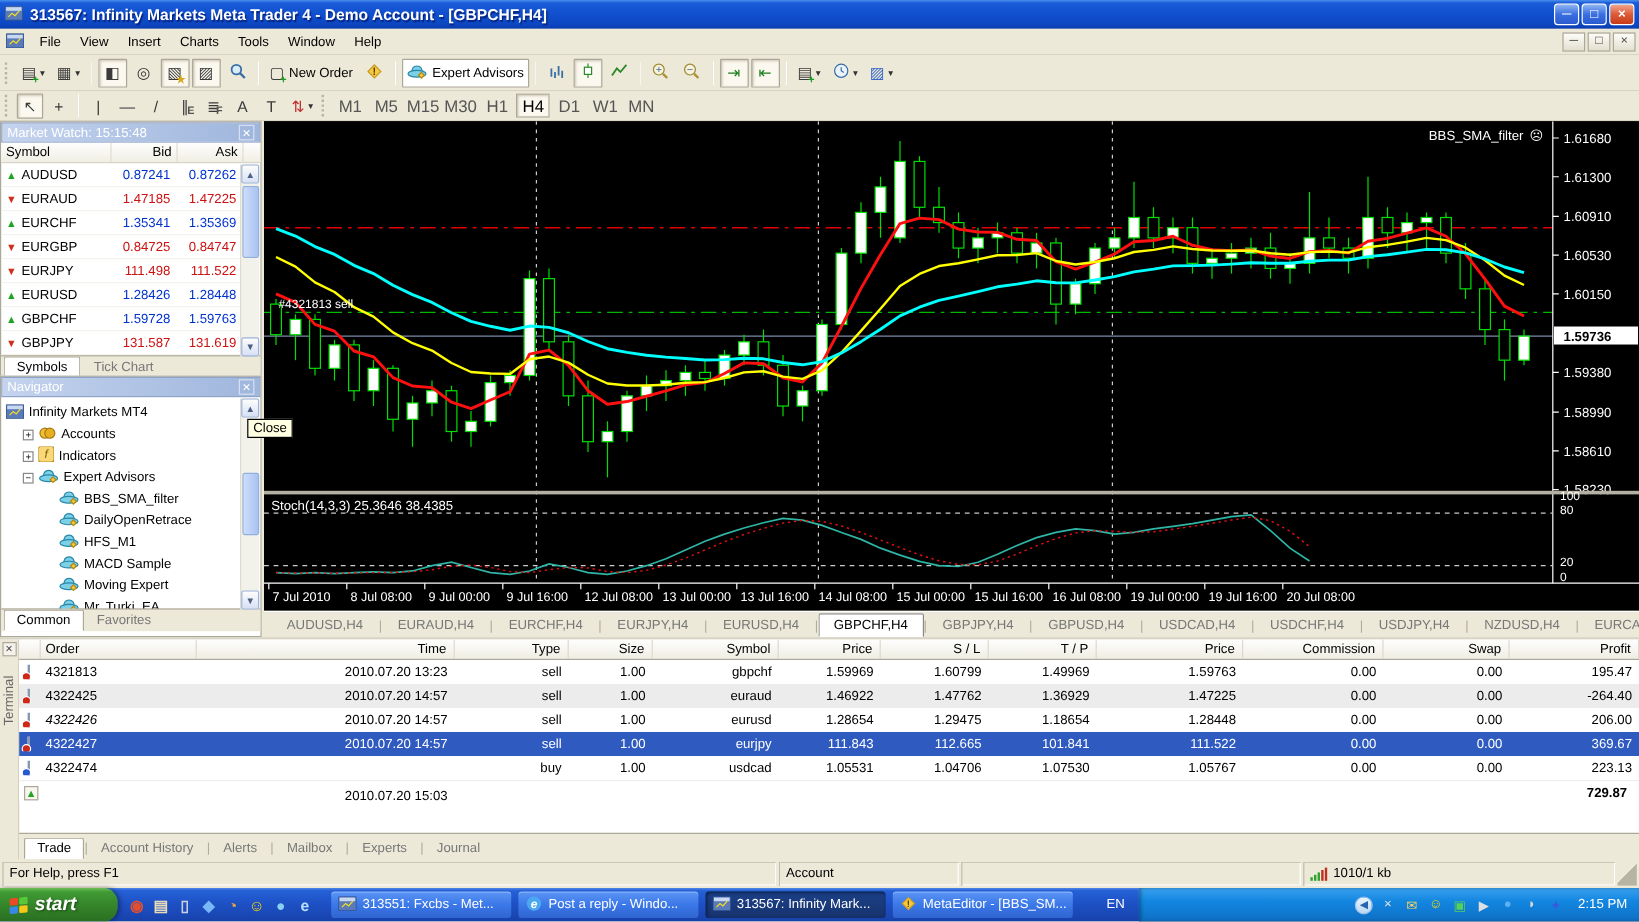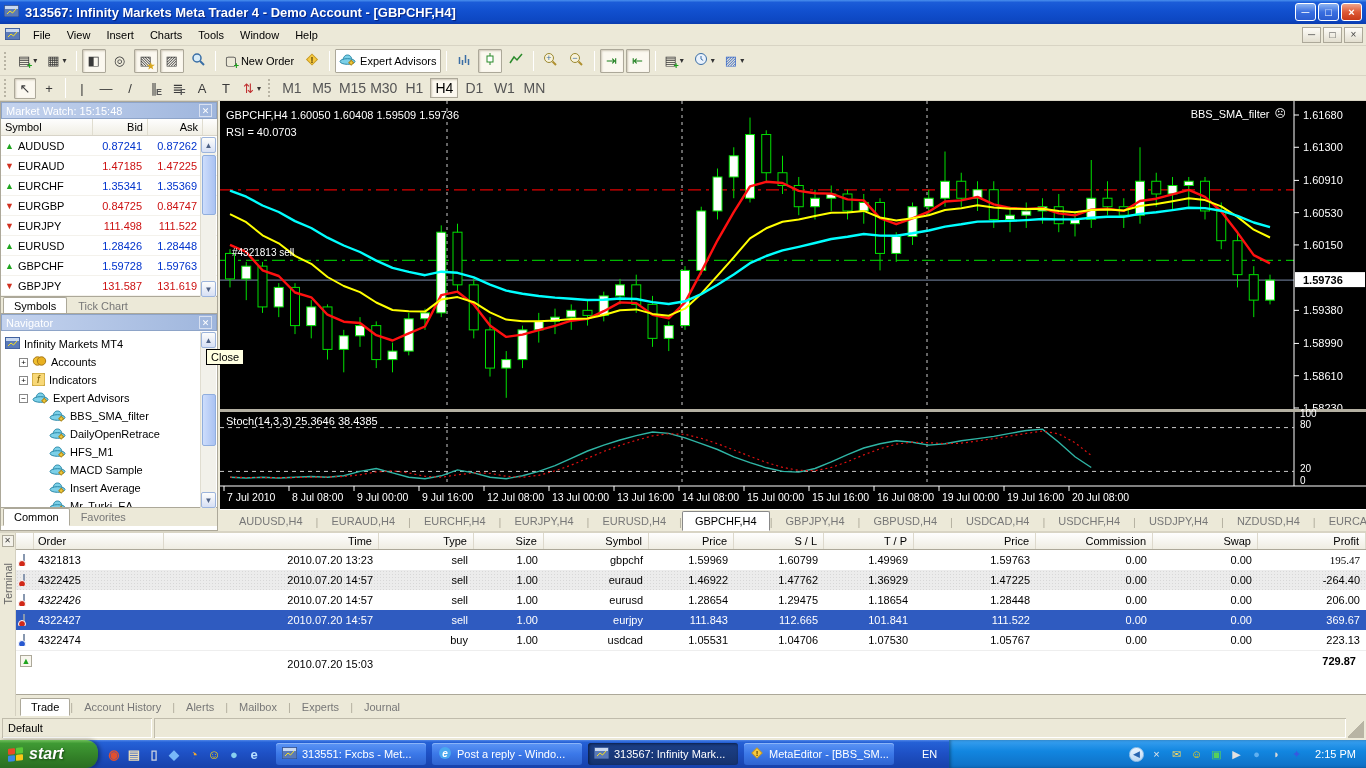--- a/index.html
+++ b/index.html
@@ -496,21 +496,21 @@
               <rect x="10.5" y="8" width="3.4" height="3.4" fill="#f0c838" stroke="#b08818" transform="rotate(45 12.2 9.7)"></rect>
             </svg></span>
           <span>MACD Sample</span>
         </div>
         <div class="tree-row lvl2">
           <span><svg width="17" height="13">
               <path d="M4 8.5 C4 3.5 6.3 2 8.5 2 C10.7 2 13 3.5 13 8.5" fill="#7cd0e8" stroke="#2888a8"></path>
               <ellipse cx="8.5" cy="8.5" rx="7.5" ry="2.8" fill="#7cd0e8" stroke="#2888a8"></ellipse>
               <rect x="10.5" y="8" width="3.4" height="3.4" fill="#f0c838" stroke="#b08818" transform="rotate(45 12.2 9.7)"></rect>
             </svg></span>
-          <span>Insert Average</span>
+          <span>Moving Expert</span>
         </div>
         <div class="tree-row lvl2">
           <span><svg width="17" height="13">
               <path d="M4 8.5 C4 3.5 6.3 2 8.5 2 C10.7 2 13 3.5 13 8.5" fill="#7cd0e8" stroke="#2888a8"></path>
               <ellipse cx="8.5" cy="8.5" rx="7.5" ry="2.8" fill="#7cd0e8" stroke="#2888a8"></ellipse>
               <rect x="10.5" y="8" width="3.4" height="3.4" fill="#f0c838" stroke="#b08818" transform="rotate(45 12.2 9.7)"></rect>
             </svg></span>
           <span>Mr. Turki_EA</span>
         </div>
       </div>
@@ -723,24 +723,20 @@
       <text x="592" y="400" fill="#fff" font-size="10.5" font-family="Liberation Sans, sans-serif">15 Jul 16:00</text>
       <line x1="654" y1="385" x2="654" y2="390" stroke="#fff"></line>
       <text x="657" y="400" fill="#fff" font-size="10.5" font-family="Liberation Sans, sans-serif">16 Jul 08:00</text>
       <line x1="719" y1="385" x2="719" y2="390" stroke="#fff"></line>
       <text x="722" y="400" fill="#fff" font-size="10.5" font-family="Liberation Sans, sans-serif">19 Jul 00:00</text>
       <line x1="784" y1="385" x2="784" y2="390" stroke="#fff"></line>
       <text x="787" y="400" fill="#fff" font-size="10.5" font-family="Liberation Sans, sans-serif">19 Jul 16:00</text>
       <line x1="849" y1="385" x2="849" y2="390" stroke="#fff"></line>
       <text x="852" y="400" fill="#fff" font-size="10.5" font-family="Liberation Sans, sans-serif">20 Jul 08:00</text>
     </svg>
-  <div class="chart-header">
-    <div>GBPCHF,H4  1.60050 1.60408 1.59509 1.59736</div>
-    <div>RSI = 40.0703</div>
-  </div>
   <div class="ea-label">
     <span>BBS_SMA_filter</span>
     <span>☹</span>
   </div>
   <div id="chart-tabs">
       <span class="ctab">AUDUSD,H4</span>
       <span class="ctab-sep">|</span>
       <span class="ctab">EURAUD,H4</span>
       <span class="ctab-sep">|</span>
       <span class="ctab">EURCHF,H4</span>
@@ -797,21 +793,21 @@
           <div class="t-cell num" style="width: 215px;">2010.07.20 13:23</div>
           <div class="t-cell num" style="width: 95px;">sell</div>
           <div class="t-cell num" style="width: 70px;">1.00</div>
           <div class="t-cell num" style="width: 105px;">gbpchf</div>
           <div class="t-cell num" style="width: 85px;">1.59969</div>
           <div class="t-cell num" style="width: 90px;">1.60799</div>
           <div class="t-cell num" style="width: 90px;">1.49969</div>
           <div class="t-cell num" style="width: 122px;">1.59763</div>
           <div class="t-cell num" style="width: 117px;">0.00</div>
           <div class="t-cell num" style="width: 105px;">0.00</div>
-          <div class="t-cell num" style="width: 108px; font-family: Liberation Serif, serif;">195.47</div>
+          <div class="t-cell num" style="width: 108px;">195.47</div>
         </div>
         <div class="t-row alt">
           <div class="t-cell" style="width: 18px;"><span class="doc-ic sell"></span></div>
           <div class="t-cell" style="width: 130px;">4322425</div>
           <div class="t-cell num" style="width: 215px;">2010.07.20 14:57</div>
           <div class="t-cell num" style="width: 95px;">sell</div>
           <div class="t-cell num" style="width: 70px;">1.00</div>
           <div class="t-cell num" style="width: 105px;">euraud</div>
           <div class="t-cell num" style="width: 85px;">1.46922</div>
           <div class="t-cell num" style="width: 90px;">1.47762</div>
@@ -881,22 +877,33 @@
       <span class="ctab-sep">|</span>
       <span class="ptab">Mailbox</span>
       <span class="ctab-sep">|</span>
       <span class="ptab">Experts</span>
       <span class="ctab-sep">|</span>
       <span class="ptab">Journal</span>
     </div>
 </div>
 
 <div id="statusbar">
-  <div class="status-sec" style="flex:0 0 150px;">Default</div>
+  <div class="status-sec" style="flex:0 0 645px;">For Help, press F1</div>
+  <div class="status-sec" style="flex:0 0 150px;">Account</div>
   <div class="status-sec" style="flex:1;"></div>
+  <div class="status-sec" style="flex:0 0 260px;">
+    <span class="sig-bars">
+      <i style="height:3px"></i>
+        <i style="height:5px"></i>
+        <i style="height:7px"></i>
+        <i class="r" style="height:9px"></i>
+        <i class="r" style="height:11px"></i>
+    </span>
+    <span>1010/1 kb</span>
+  </div>
   <div class="grip-corner"></div>
 </div>
 
 <div id="taskbar">
   <div id="start-btn">
     <span class="winflag">
       <i style="background:#e84a28"></i>
         <i style="background:#58c838"></i>
         <i style="background:#3888e8"></i>
         <i style="background:#f8c818"></i>

